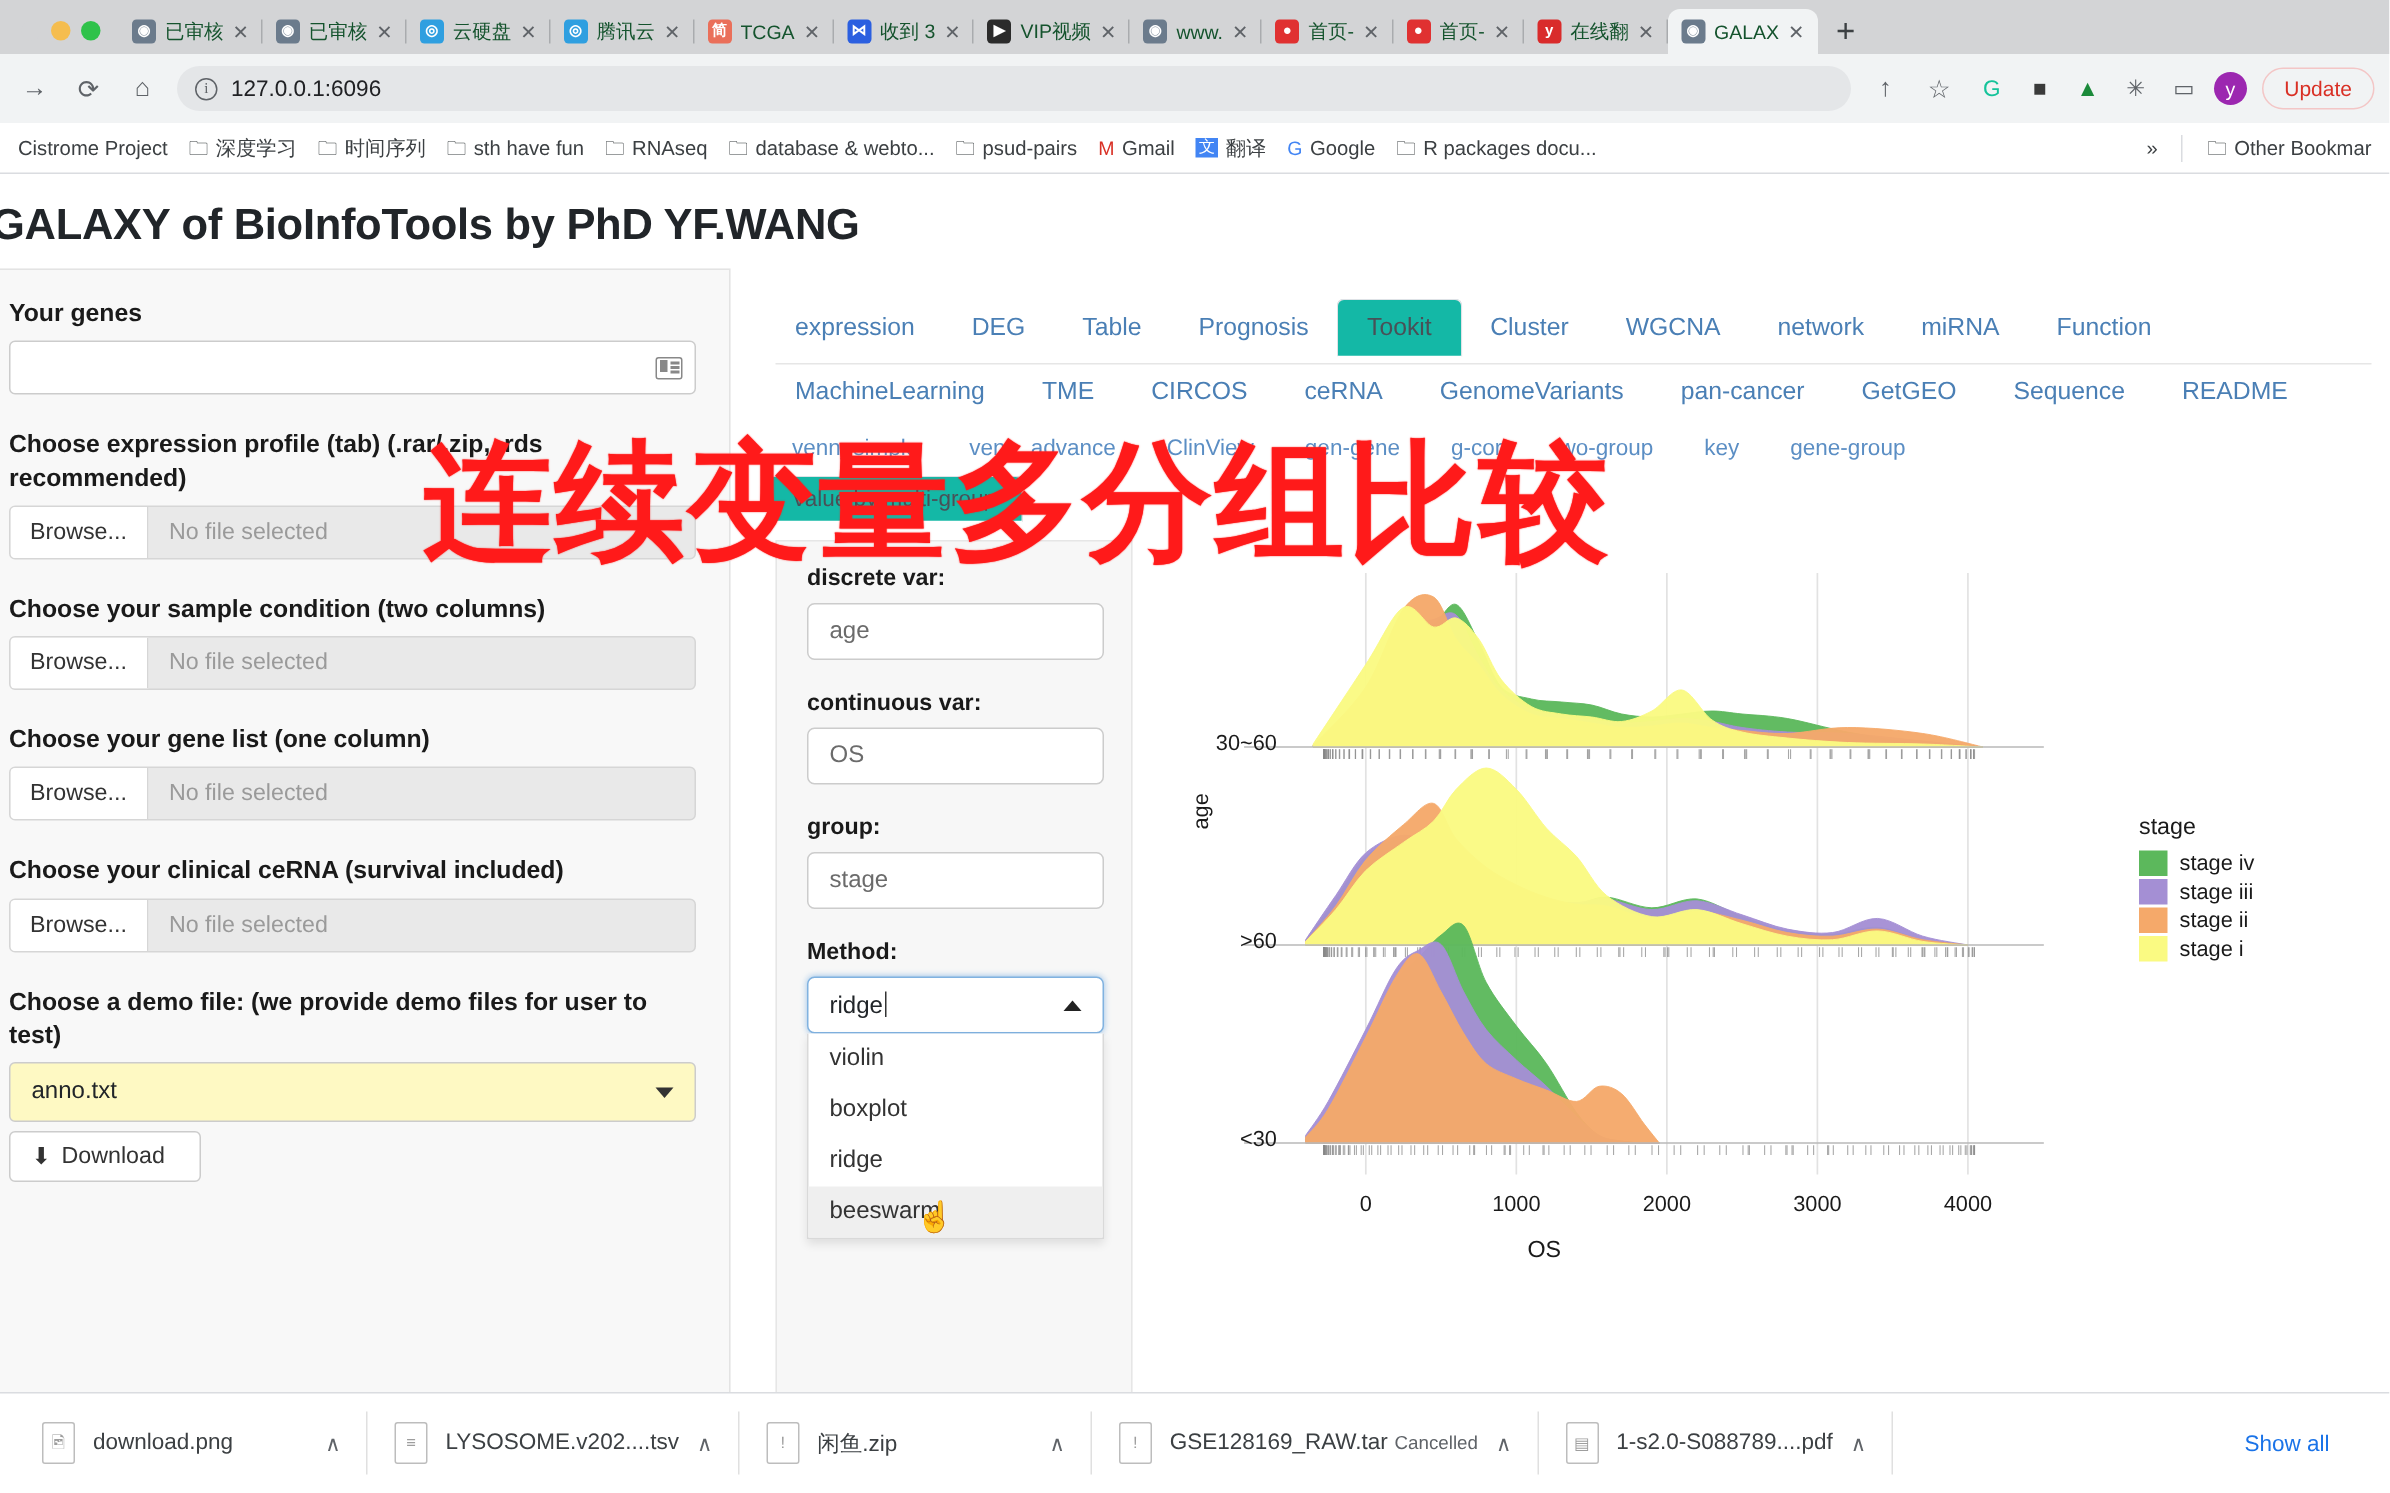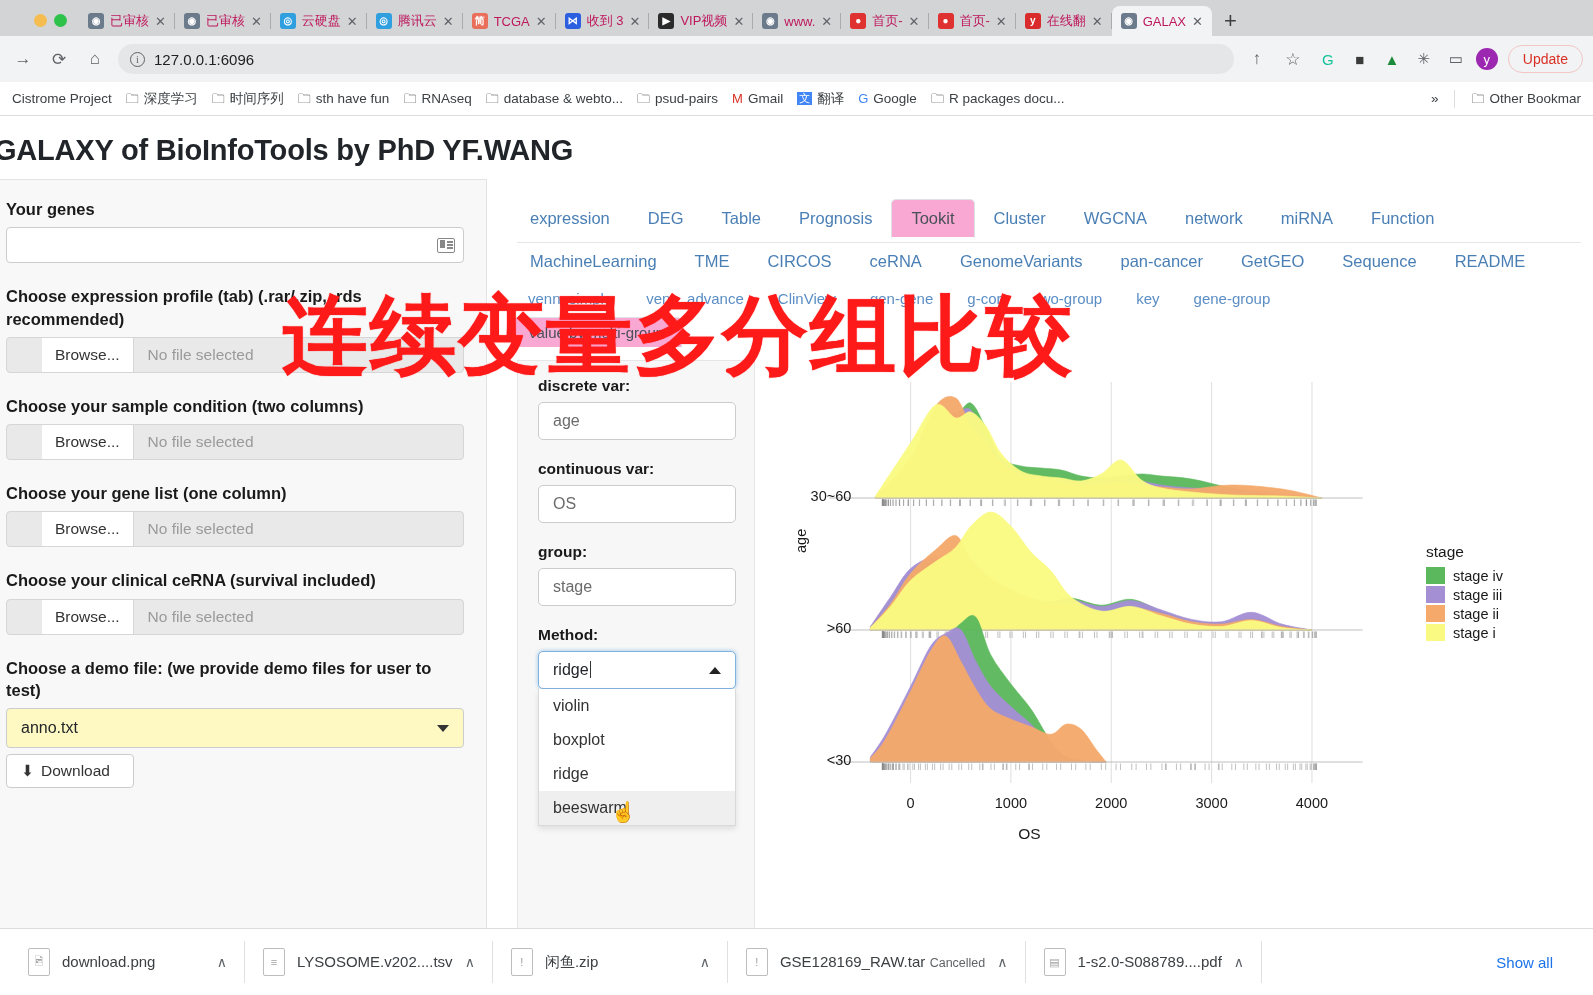--- a/index.html
+++ b/index.html
@@ -38,21 +38,21 @@
     background: #f1f3f4; border-radius: 8px 8px 0 0;
   }
   .tab.active::after { display: none; }
   .tab .favicon {
     width: 16px; height: 16px; flex-shrink: 0; border-radius: 3px;
     display: flex; align-items: center; justify-content: center;
     font-size: 10px; color: #fff; font-weight: bold; line-height: 1;
   }
   .tab .ttl {
     overflow: hidden; text-overflow: clip; flex: 1;
-    font-size: 13px; color: #be185d;
+    font-size: 13px; color: #14532d;
   }
   .tab .tclose { font-size: 13px; color: #5f6368; flex-shrink: 0; }
   .newtab { font-size: 22px; color: #3c4043; padding: 0 12px 4px 12px; line-height: 1;}
 
   .toolbar {
     height: 46px; background: #f1f3f4;
     display: flex; align-items: center; padding: 0 10px; gap: 10px;
   }
   .tb-ico {
     width: 26px; height: 26px; display: flex; align-items: center;
@@ -122,21 +122,21 @@
     content: ""; position: absolute; left: 1.5px; top: 1.5px;
     width: 5px; height: 8px; background: #888;
   }
   .gene-ico::after {
     content: ""; position: absolute; left: 9px; top: 2.5px;
     width: 6px; height: 1.5px; background: #888;
     box-shadow: 0 3px 0 #888, 0 6px 0 #888;
   }
   .filebox {
     display: flex; height: 36px; border: 1px solid #d6d6d6; border-radius: 4px;
-    overflow: hidden; background: #e9e9e9; padding-left: 35px;
+    overflow: hidden; background: #e9e9e9;
   }
   .fbtn {
     background: #fff; border-right: 1px solid #d6d6d6; padding: 0 13px;
     display: flex; align-items: center; font-size: 15.5px; color: #333;
     flex-shrink: 0;
   }
   .fname {
     flex: 1; display: flex; align-items: center; padding-left: 14px;
     font-size: 15.5px; color: #9a9a9a;
   }
@@ -159,21 +159,21 @@
   .navrow {
     display: flex; align-items: center; gap: 0; flex-wrap: nowrap;
     margin-bottom: 4px;
   }
   .navrow.r1 { padding-top: 16px; }
   .navitem {
     font-size: 16.5px; color: #4a7fb5; padding: 9px 19px; white-space: nowrap;
   }
   .navitem.small { font-size: 15px; padding: 6px 17px; color: #5b8ec4; }
   .navitem.active {
-    color: #495057; background: #f9a8d4;
+    color: #495057; background: #14b8a6;
     border: 1px solid #dee2e6; border-bottom-color: #fff;
     border-radius: 5px 5px 0 0;
   }
   .navsep { height: 1px; background: #e6e6e6; margin: 2px 6px 0 6px; }
 
   .panel-row { display: flex; gap: 0; margin-top: 12px; }
   .opts {
     width: 238px; background: #f7f7f7; border: 1px solid #e6e6e6;
     padding: 16px 18px 250px 20px; flex-shrink: 0; margin-left: 12px;
     position: relative;

